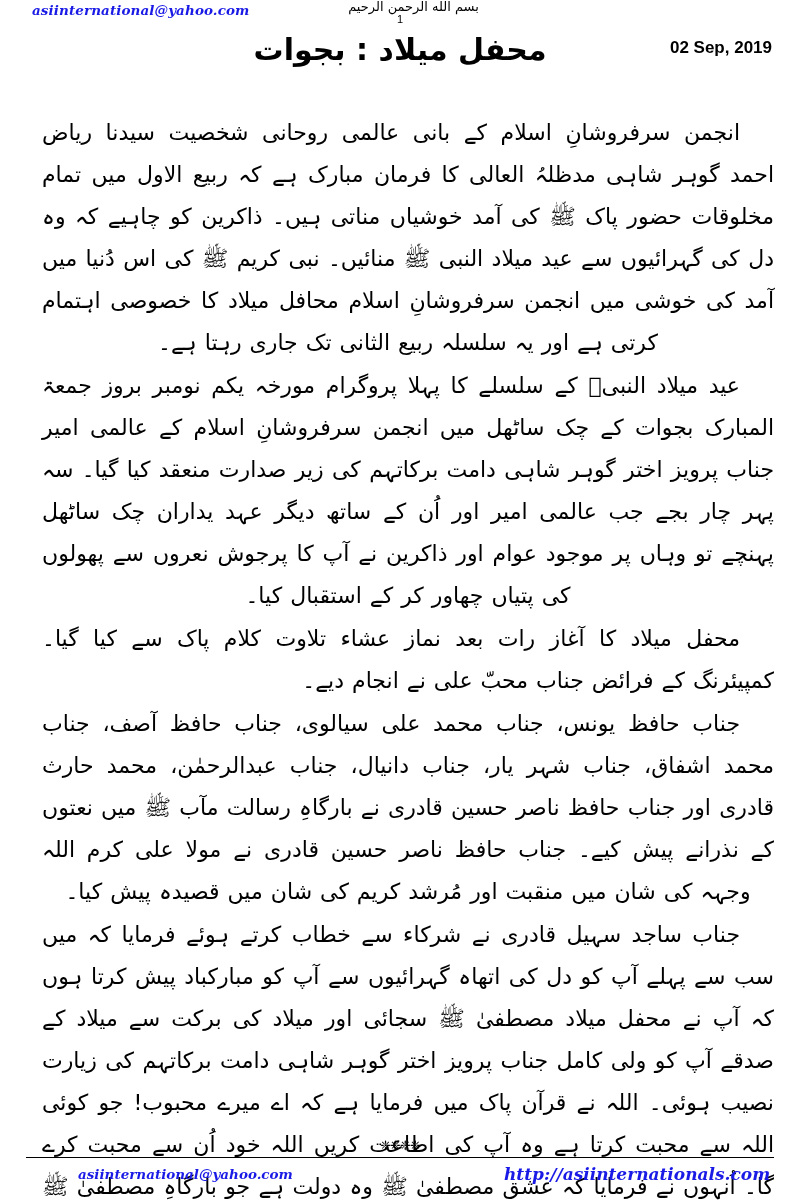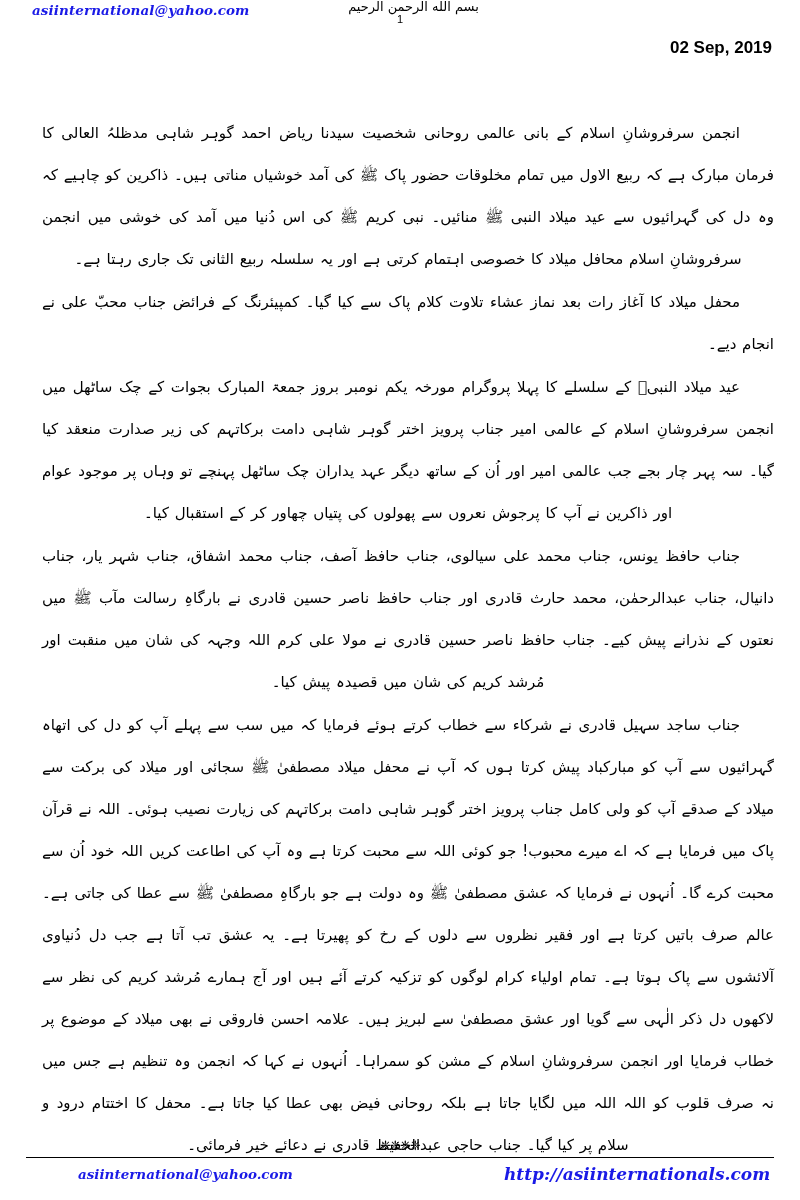--- a/index.html
+++ b/index.html
@@ -101,21 +101,21 @@
     top: 112px;
     left: 26px;
     right: 26px;
     bottom: 120px;
   }
   .para {
     direction: rtl;
     text-align: justify;
     text-align-last: center;
     font-family: "DejaVu Sans", sans-serif;
-    font-size: 15px;
+    font-size: 22px;
     line-height: 42px;
     color: #000;
     margin: 0 0 1px 16px;
     text-indent: 34px;
     letter-spacing: -0.2px;
     word-spacing: 1px;
   }
   .para.nolast {
     text-align-last: auto;
   }
@@ -192,26 +192,27 @@
     <div class="hdr-email">asiinternational@yahoo.com</div>
 
     <div class="hdr-bismillah-wrap">
       <div class="hdr-bismillah">بسم الله الرحمن الرحيم</div>
     </div>
 
     <div class="hdr-pagenum">1</div>
 
     <div class="hdr-date">02 Sep, 2019</div>
 
+    <div class="hdr-title">محفل میلاد : بجوات</div>
   </div>
 
   <div class="body-area">
     <p class="para">انجمن سرفروشانِ اسلام کے بانی عالمی روحانی شخصیت سیدنا ریاض احمد گوہر شاہی مدظلہُ العالی کا فرمان مبارک ہے کہ ربیع الاول میں تمام مخلوقات حضور پاک ﷺ کی آمد خوشیاں مناتی ہیں۔ ذاکرین کو چاہیے کہ وہ دل کی گہرائیوں سے عید میلاد النبی ﷺ منائیں۔ نبی کریم ﷺ کی اس دُنیا میں آمد کی خوشی میں انجمن سرفروشانِ اسلام محافل میلاد کا خصوصی اہتمام کرتی ہے اور یہ سلسلہ ربیع الثانی تک جاری رہتا ہے۔</p>
+    <p class="para">عید میلاد النبیؐ کے سلسلے کا پہلا پروگرام مورخہ یکم نومبر بروز جمعۃ المبارک بجوات کے چک ساٹھل میں انجمن سرفروشانِ اسلام کے عالمی امیر جناب پرویز اختر گوہر شاہی دامت برکاتہم کی زیر صدارت منعقد کیا گیا۔ سہ پہر چار بجے جب عالمی امیر اور اُن کے ساتھ دیگر عہد یداران چک ساٹھل پہنچے تو وہاں پر موجود عوام اور ذاکرین نے آپ کا پرجوش نعروں سے پھولوں کی پتیاں چھاور کر کے استقبال کیا۔</p>
     <p class="para nolast">محفل میلاد کا آغاز رات بعد نماز عشاء تلاوت کلام پاک سے کیا گیا۔ کمپیئرنگ کے فرائض جناب محبّ علی نے انجام دیے۔</p>
-    <p class="para">عید میلاد النبیؐ کے سلسلے کا پہلا پروگرام مورخہ یکم نومبر بروز جمعۃ المبارک بجوات کے چک ساٹھل میں انجمن سرفروشانِ اسلام کے عالمی امیر جناب پرویز اختر گوہر شاہی دامت برکاتہم کی زیر صدارت منعقد کیا گیا۔ سہ پہر چار بجے جب عالمی امیر اور اُن کے ساتھ دیگر عہد یداران چک ساٹھل پہنچے تو وہاں پر موجود عوام اور ذاکرین نے آپ کا پرجوش نعروں سے پھولوں کی پتیاں چھاور کر کے استقبال کیا۔</p>
     <p class="para">جناب حافظ یونس، جناب محمد علی سیالوی، جناب حافظ آصف، جناب محمد اشفاق، جناب شہر یار، جناب دانیال، جناب عبدالرحمٰن، محمد حارث قادری اور جناب حافظ ناصر حسین قادری نے بارگاہِ رسالت مآب ﷺ میں نعتوں کے نذرانے پیش کیے۔ جناب حافظ ناصر حسین قادری نے مولا علی کرم اللہ وجہہ کی شان میں منقبت اور مُرشد کریم کی شان میں قصیدہ پیش کیا۔</p>
     <p class="para">جناب ساجد سہیل قادری نے شرکاء سے خطاب کرتے ہوئے فرمایا کہ میں سب سے پہلے آپ کو دل کی اتھاہ گہرائیوں سے آپ کو مبارکباد پیش کرتا ہوں کہ آپ نے محفل میلاد مصطفیٰ ﷺ سجائی اور میلاد کی برکت سے میلاد کے صدقے آپ کو ولی کامل جناب پرویز اختر گوہر شاہی دامت برکاتہم کی زیارت نصیب ہوئی۔ اللہ نے قرآن پاک میں فرمایا ہے کہ اے میرے محبوب! جو کوئی اللہ سے محبت کرتا ہے وہ آپ کی اطاعت کریں اللہ خود اُن سے محبت کرے گا۔ اُنہوں نے فرمایا کہ عشق مصطفیٰ ﷺ وہ دولت ہے جو بارگاہِ مصطفیٰ ﷺ سے عطا کی جاتی ہے۔ عالم صرف باتیں کرتا ہے اور فقیر نظروں سے دلوں کے رخ کو پھیرتا ہے۔ یہ عشق تب آتا ہے جب دل دُنیاوی آلائشوں سے پاک ہوتا ہے۔ تمام اولیاء کرام لوگوں کو تزکیہ کرتے آئے ہیں اور آج ہمارے مُرشد کریم کی نظر سے لاکھوں دل ذکر الٰہی سے گویا اور عشق مصطفیٰ سے لبریز ہیں۔ علامہ احسن فاروقی نے بھی میلاد کے موضوع پر خطاب فرمایا اور انجمن سرفروشانِ اسلام کے مشن کو سمراہا۔ اُنہوں نے کہا کہ انجمن وہ تنظیم ہے جس میں نہ صرف قلوب کو اللہ اللہ میں لگایا جاتا ہے بلکہ روحانی فیض بھی عطا کیا جاتا ہے۔ محفل کا اختتام درود و سلام پر کیا گیا۔ جناب حاجی عبدالحفیظ قادری نے دعائے خیر فرمائی۔</p>
 
   </div>
 
   <div class="footer">
     <div class="ornament">❈❈❈❈</div>
 
 
     <hr class="footer-rule">

